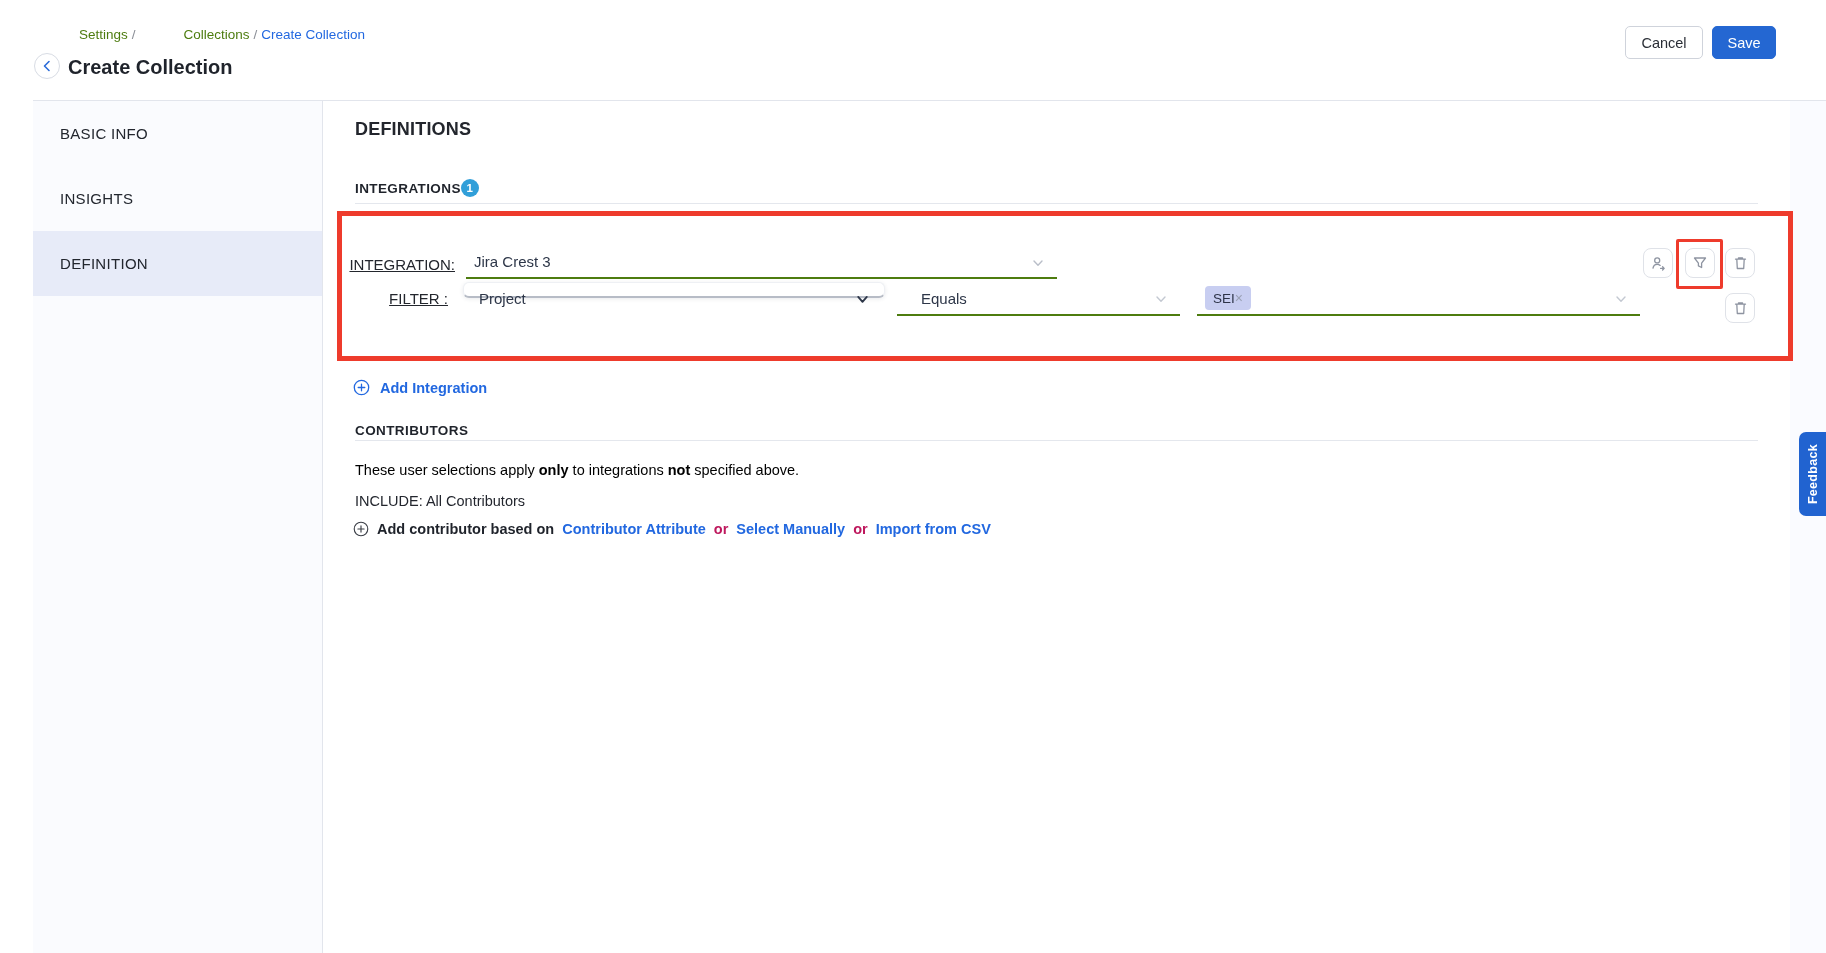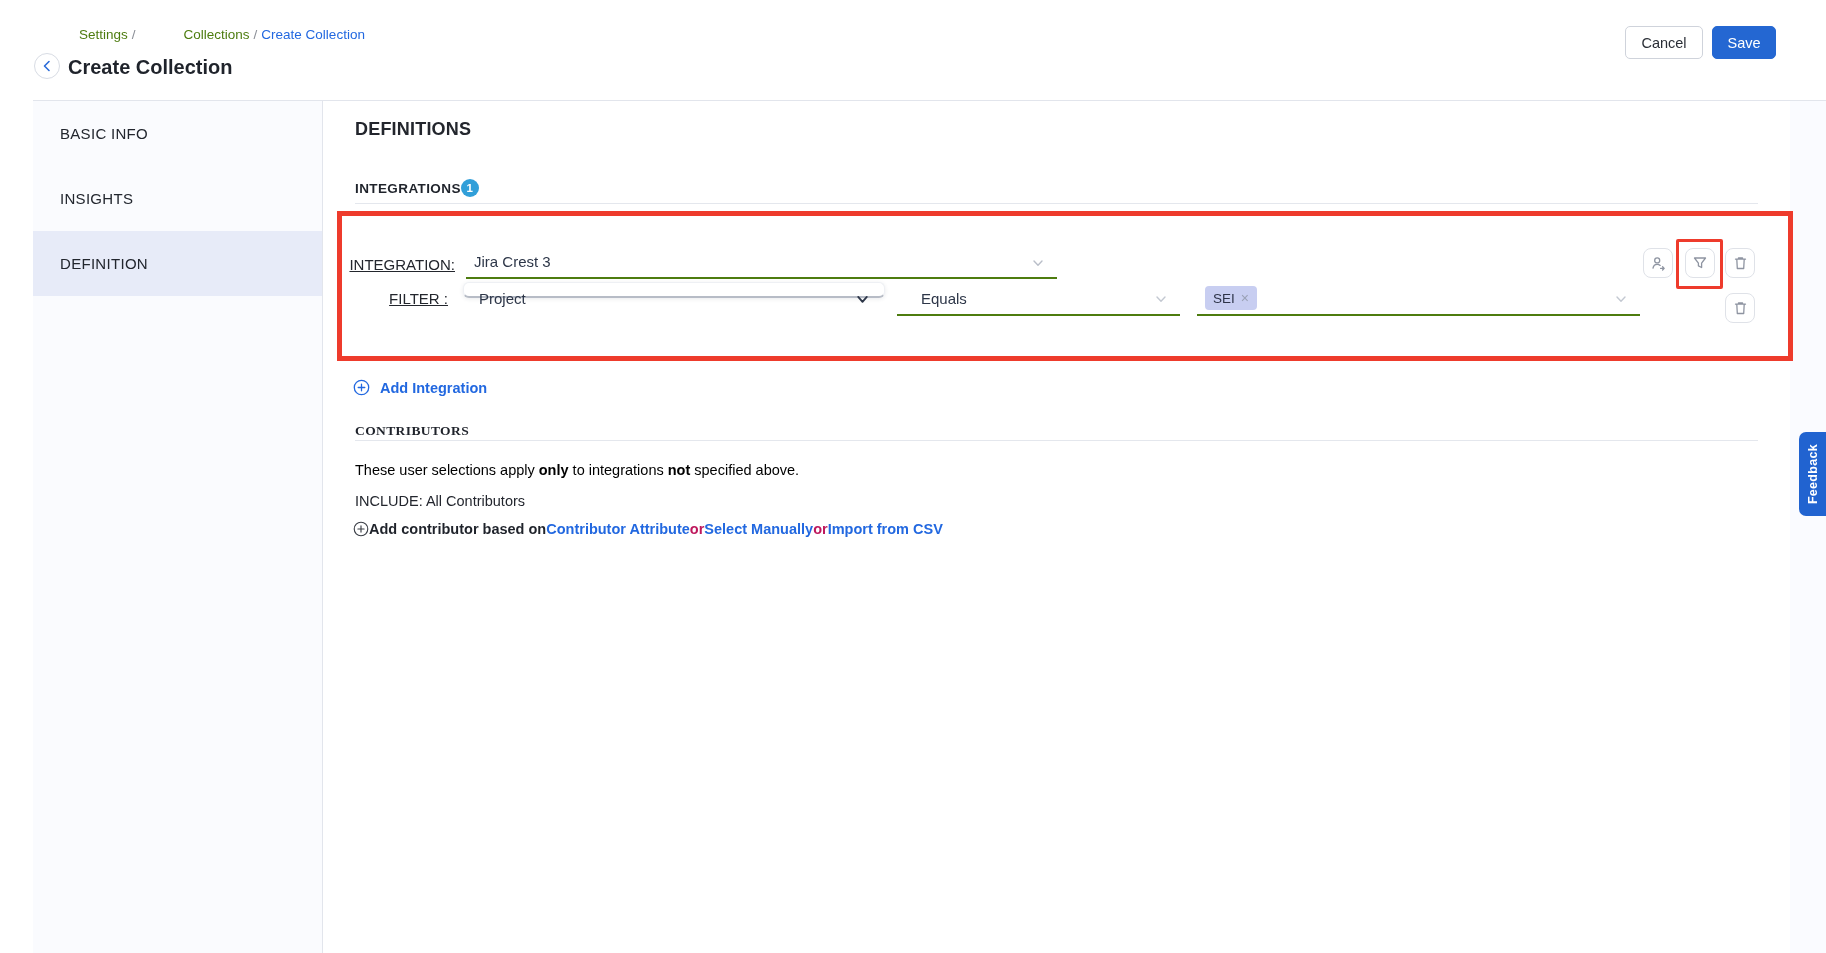--- a/index.html
+++ b/index.html
@@ -58,39 +58,39 @@
   .sel-operator .sel-text { position: absolute; left: 24px; top: 8px; }
   .sel-tags { left: 873px; top: 181px; width: 443px; height: 34px; }
 
   .box-select { left: 139px; top: 181px; width: 422px; height: 16px; background: #fff;
     border: 1px solid #eef0f4; border-bottom: 2px solid #b7bcc6; border-radius: 6px;
     box-shadow: 0 1px 4px rgba(40,48,70,.10); cursor: pointer; }
   .box-select .sel-text { position: absolute; left: 15px; top: 7px; }
 
   .chev { position: absolute; }
   .chip { position: absolute; left: 8px; top: 4px; height: 24px; background: #c8cef1; border-radius: 4px;
-    display: flex; align-items: center; gap: 6px; padding: 0 8px; font-size: 13.5px; color: #2d3348; }
+    display: flex; align-items: center; gap: 0; padding: 0 8px; font-size: 13.5px; color: #2d3348; }
   .chip .x { color: #9aa1b5; font-size: 14px; line-height: 1; cursor: pointer; }
 
   .icon-btn { width: 30px; height: 30px; border: 1px solid #dfe2e8; border-radius: 8px; background: #fff;
     display: flex; align-items: center; justify-content: center; cursor: pointer; }
   .btn-person { left: 1319px; top: 147px; }
   .btn-funnel { left: 1361px; top: 147px; }
   .btn-trash1 { left: 1401px; top: 147px; }
   .btn-trash2 { left: 1401px; top: 192px; }
   .red-highlight { left: 1352px; top: 138px; width: 47px; height: 50px; border: 3px solid #ee3b2c; border-radius: 2px; }
 
   .add-integration { left: 29px; top: 278px; display: flex; align-items: center; gap: 10px; cursor: pointer; }
   .add-integration .lbl { font-size: 14.5px; font-weight: 700; color: #2268e0; }
-  .h-contributors { left: 31px; top: 322px; font-family: Liberation Serif, serif; }
+  .h-contributors { left: 31px; top: 322px; }
 
   .note { left: 31px; top: 361px; font-size: 14.5px; color: #000000; }
   .note b { font-weight: 700; }
   .include-line { left: 31px; top: 392px; font-size: 14.5px; color: #23262e; }
-  .add-contrib { left: 29px; top: 420px; display: flex; align-items: flex-start; gap: 0; font-size: 14.5px; }
+  .add-contrib { left: 29px; top: 420px; display: flex; align-items: flex-start; gap: 8px; font-size: 14.5px; }
   .add-contrib .strong { font-weight: 700; color: #1f232b; }
   .add-contrib .or { font-weight: 700; color: #be185d; }
   .add-contrib .link { font-weight: 700; color: #2268e0; cursor: pointer; }
 
   
   #feedback-tab { position: absolute; right: 0; top: 432px; width: 27px; height: 84px; background: #2163d0;
     border-radius: 7px 0 0 7px; display: flex; align-items: center; justify-content: center; cursor: pointer; }
   #feedback-tab span { writing-mode: vertical-rl; transform: rotate(180deg); color: #fff;
     font-size: 12.5px; font-weight: 700; letter-spacing: .3px; }
 

